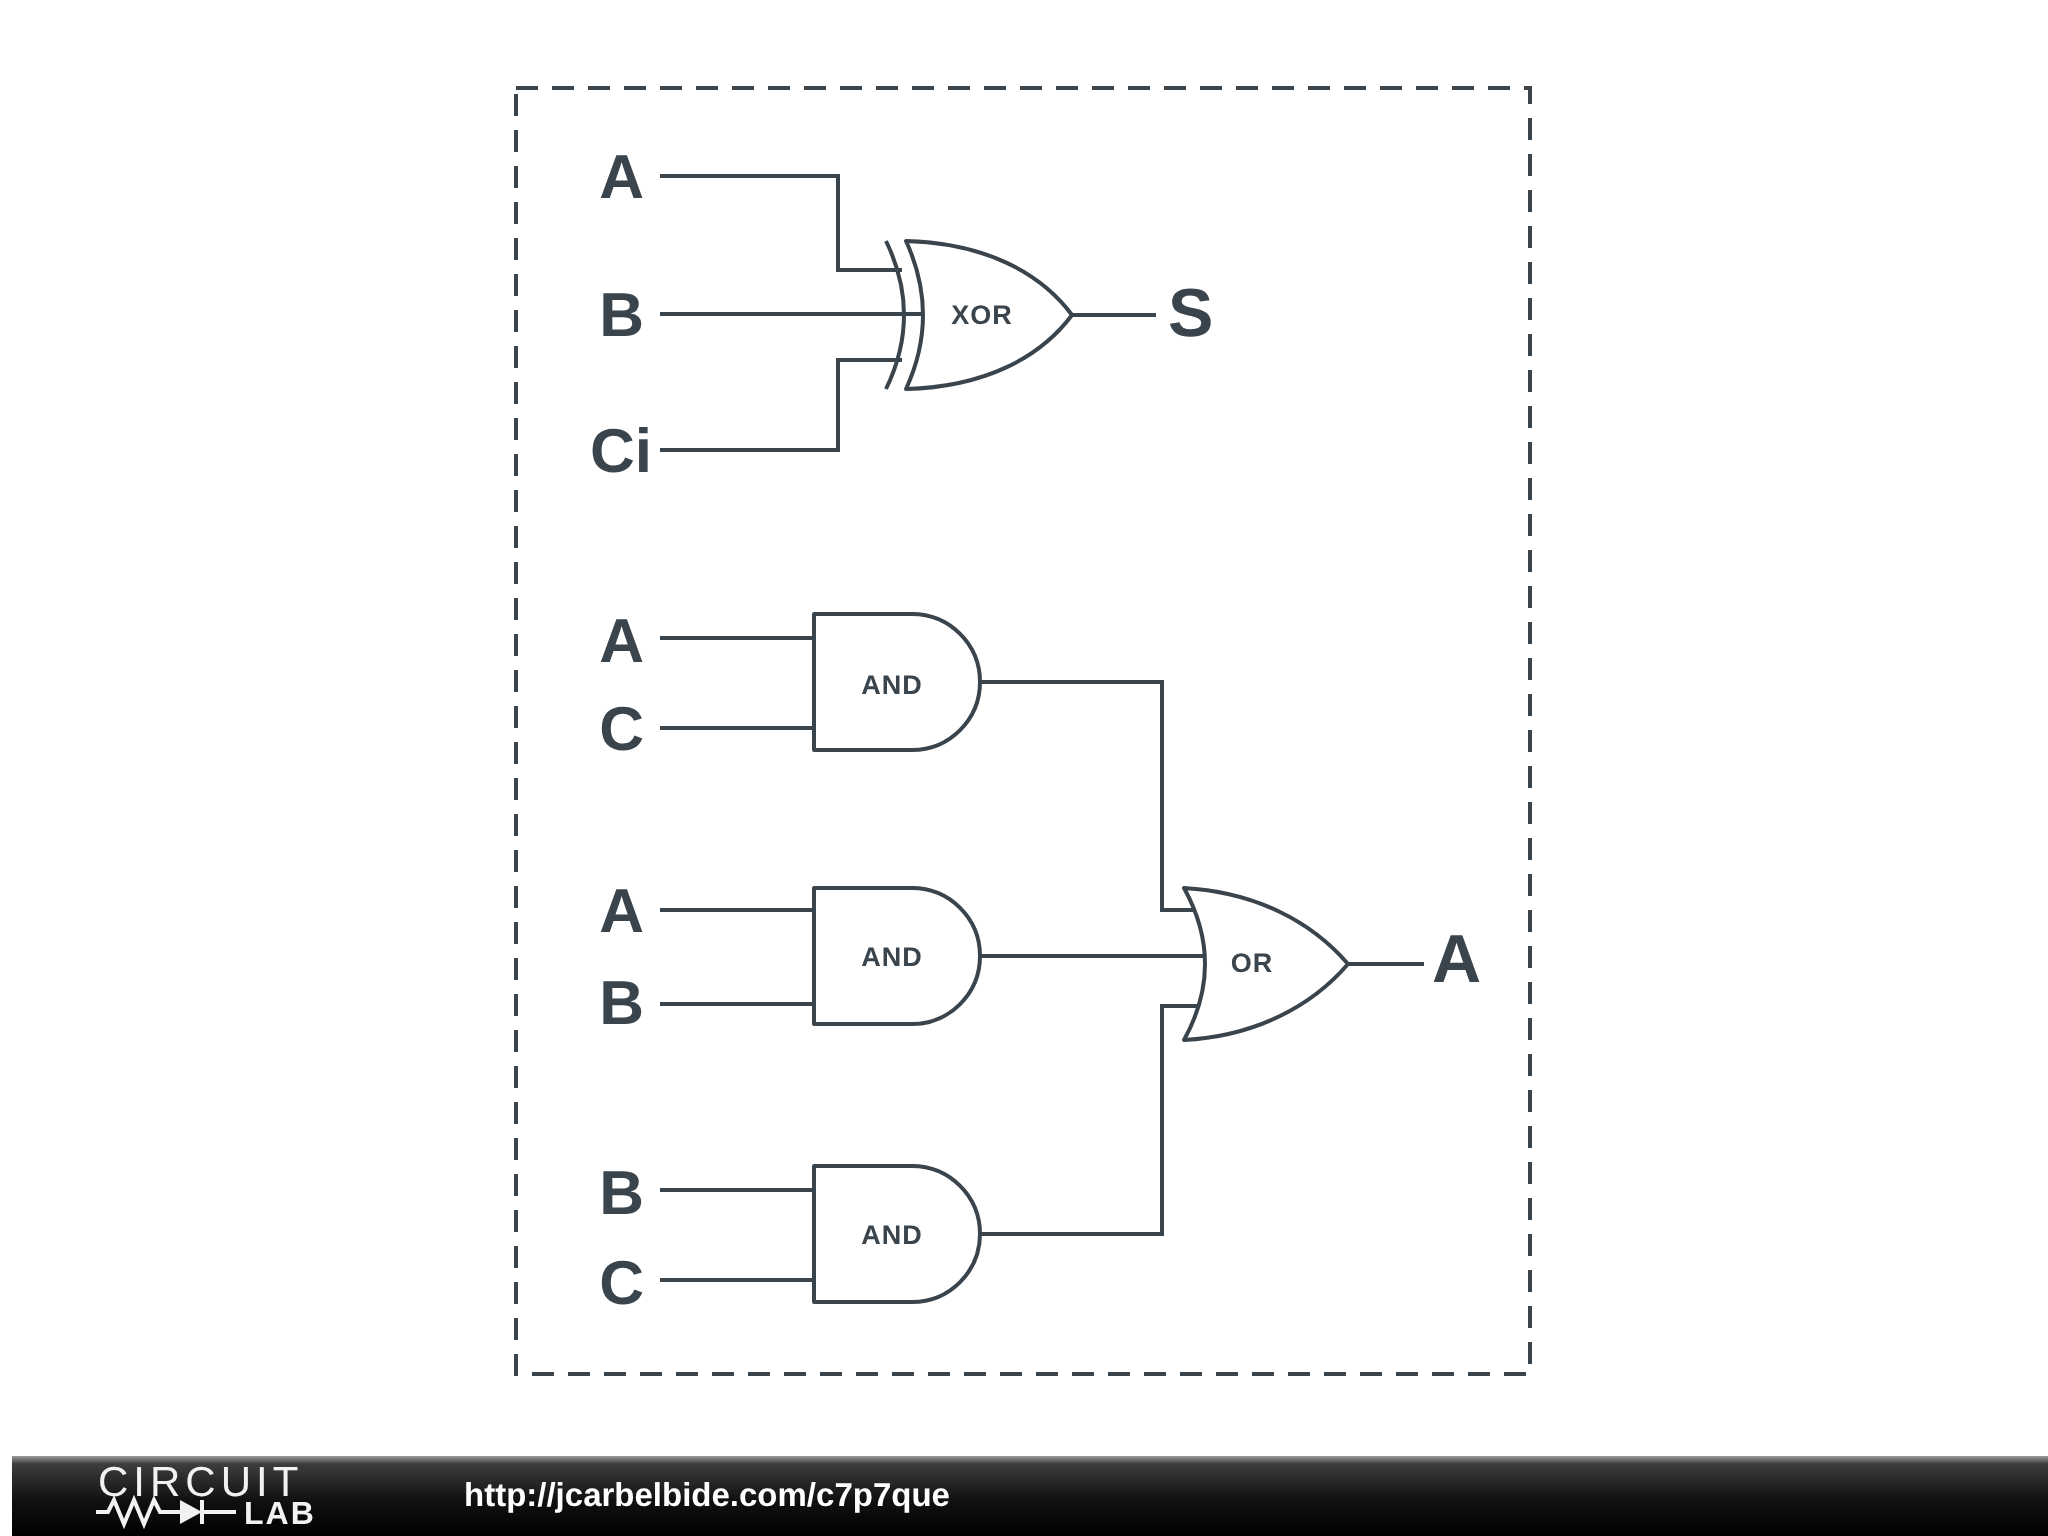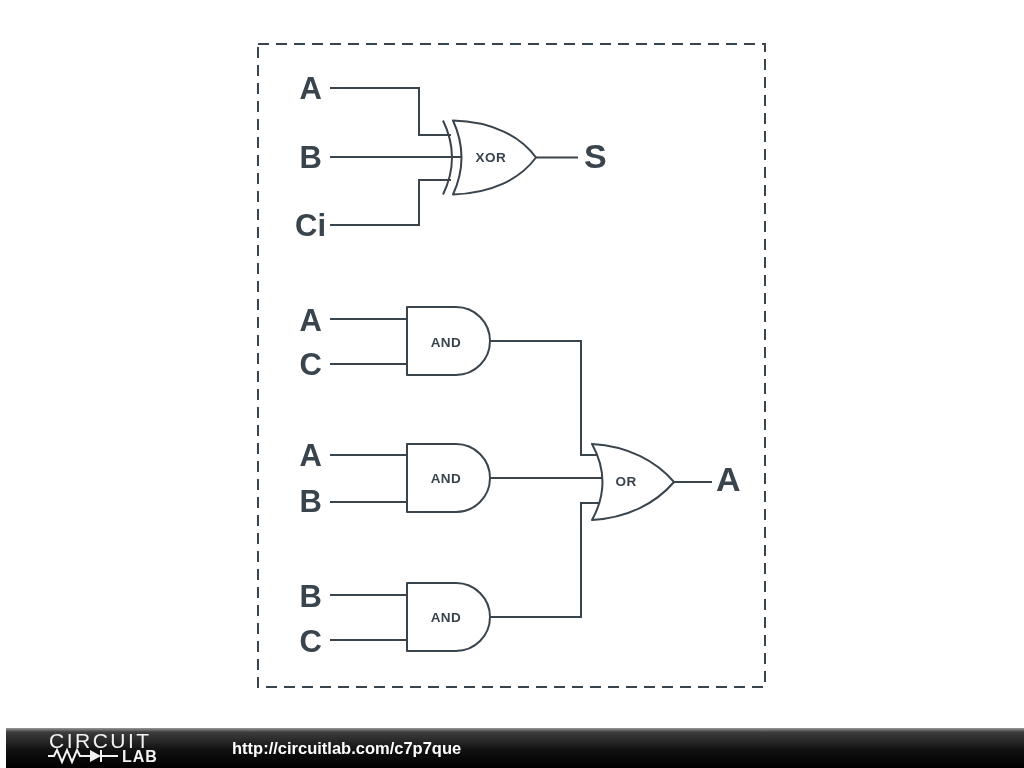--- a/index.html
+++ b/index.html
@@ -110,17 +110,17 @@
     <svg class="logo" width="140" height="38" viewBox="0 0 140 38">
       <text class="word1" x="3" y="19">CIRCUIT</text>
       <g>
         <path class="sym" d="M 2 27 H 8 L 11 21 L 16 33 L 21 21 L 26 33 L 31 21 L 34 27 H 44"></path>
         <polygon class="sym-fill" points="44,21 44,33 55,27"></polygon>
         <path class="sym" d="M 55 21 V 33 M 55 27 H 72"></path>
       </g>
       <text class="word2" x="76" y="33">LAB</text>
     </svg>
     <div class="meta">
-      <div class="l2">http://circuitlab.com/c7p7que</div>
+      <div class="l2">http://jcarbelbide.com/c7p7que</div>
     </div>
   </div>
 
 </div>
 
 </body></html>

